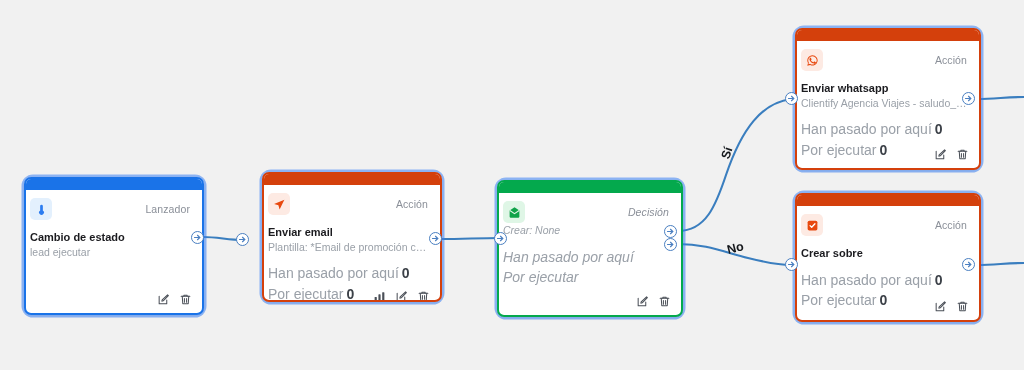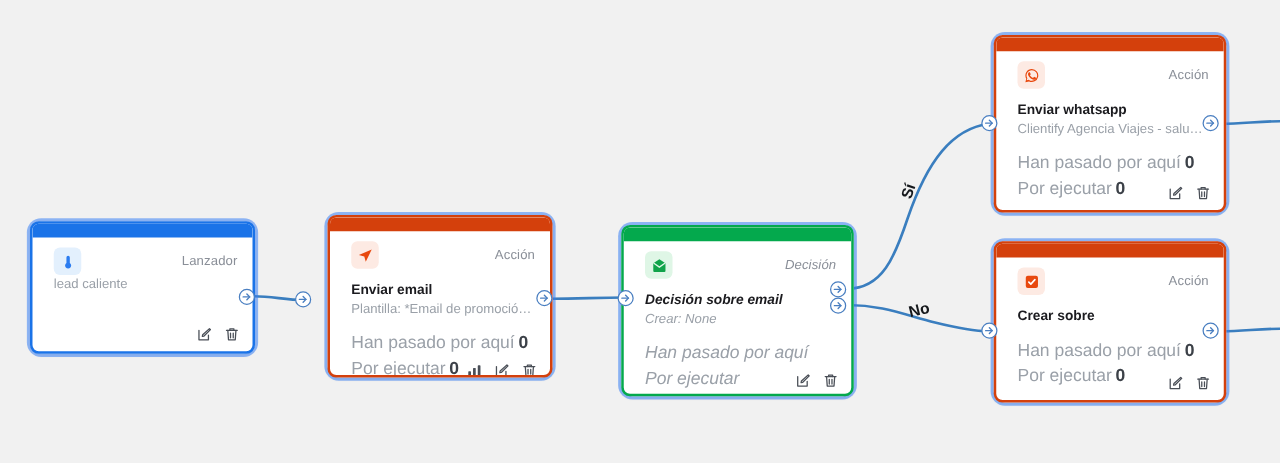--- a/index.html
+++ b/index.html
@@ -52,21 +52,21 @@
     flex-direction: column;
   }
   .node-bar {
     height: 11px;
     flex: 0 0 11px;
     width: 100%;
   }
   .node-body {
     flex: 1 1 auto;
     position: relative;
-    padding: 8px 12px 6px 17px;
+    padding: 8px 12px 6px 4px;
   }
 
   
   .node-head {
     display: flex;
     align-items: flex-start;
     justify-content: space-between;
   }
   .icon-chip {
     width: 22px; height: 22px;
@@ -172,33 +172,34 @@
     <path d="M 678 244 C 706 244, 724 252, 748 258 C 768 263, 780 265, 791 265" fill="none" stroke="#3a7ebf" stroke-width="2.1"></path>
 
     <path d="M 977 99 C 995 99, 1006 97, 1024 97" fill="none" stroke="#3a7ebf" stroke-width="2.1"></path>
 
     <path d="M 977 265 C 995 265, 1006 263, 1024 263" fill="none" stroke="#3a7ebf" stroke-width="2.1"></path>
   </svg>
 
   <div class="edge-label" style="left:721px; top:146px; transform: rotate(-72deg);">Sí</div>
   <div class="edge-label" style="left:727px; top:241px; transform: rotate(-14deg);">No</div>
 
-  <div class="node" style="left:24px; top:177px; width:180px; height:106px;">
+  <div class="node" style="left:24px; top:177px; width:180px; height:138px;">
     <div class="node-inner" style="border-color:#1a73e8;">
       <div class="node-bar" style="background:#1a73e8;"></div>
       <div class="node-body">
         <div class="node-head">
           <div class="icon-chip" style="background:#e3f0fd;">
             <svg width="13" height="13" viewBox="0 0 24 24" fill="none" stroke="#2b7cf0" stroke-width="2.2" stroke-linecap="round">
               <path d="M12 3 a2.5 2.5 0 0 1 2.5 2.5 v8.2 a4.5 4.5 0 1 1 -5 0 V5.5 A2.5 2.5 0 0 1 12 3 z" fill="#2b7cf0" stroke="none"></path>
             </svg>
           </div>
           <div class="type-label">Lanzador</div>
         </div>
-        <div class="node-sub">lead caliente</div>
+        <div class="node-title">Cambio de estado</div>
+        <div class="node-sub">lead ejecutar</div>
         <div class="node-actions">
           <svg class="act-icon" viewBox="0 0 24 24" fill="none" stroke="currentColor" stroke-width="1.9" stroke-linecap="round" stroke-linejoin="round">
             <path d="M4 6v14h14v-7"></path>
               <path d="M19.5 3.5 L21 5 L11.5 14.5 L9 15 L9.5 12.5 Z"></path>
           </svg>
           <svg class="act-icon" viewBox="0 0 24 24" fill="none" stroke="currentColor" stroke-width="1.9" stroke-linecap="round" stroke-linejoin="round">
             <path d="M4 6h16"></path>
               <path d="M9 6V4h6v2"></path>
               <path d="M6 6l1 14h10l1-14"></path>
               <path d="M10 10v7M14 10v7"></path>
@@ -276,21 +277,20 @@
       <div class="node-body">
         <div class="node-head">
           <div class="icon-chip" style="background:#dff6e6;">
             <svg width="13" height="13" viewBox="0 0 24 24" fill="#10a34a" stroke="none">
               <path d="M3 8.5 L12 2.5 L21 8.5 V20 a1.5 1.5 0 0 1 -1.5 1.5 h-15 A1.5 1.5 0 0 1 3 20 Z"></path>
               <path d="M3.4 8.2 L12 14.2 L20.6 8.2" fill="none" stroke="#dff6e6" stroke-width="2"></path>
             </svg>
           </div>
           <div class="type-label">Decisión</div>
         </div>
-        <div class="node-title">Decisión sobre email</div>
         <div class="node-sub">Crear: None</div>
         <div class="stats">
           <div class="stat-row">
             <span>Han pasado por aquí</span><b></b>
           </div>
           <div class="stat-row">
             <span>Por ejecutar</span><b></b>
           </div>
         </div>
         <div class="node-actions">

